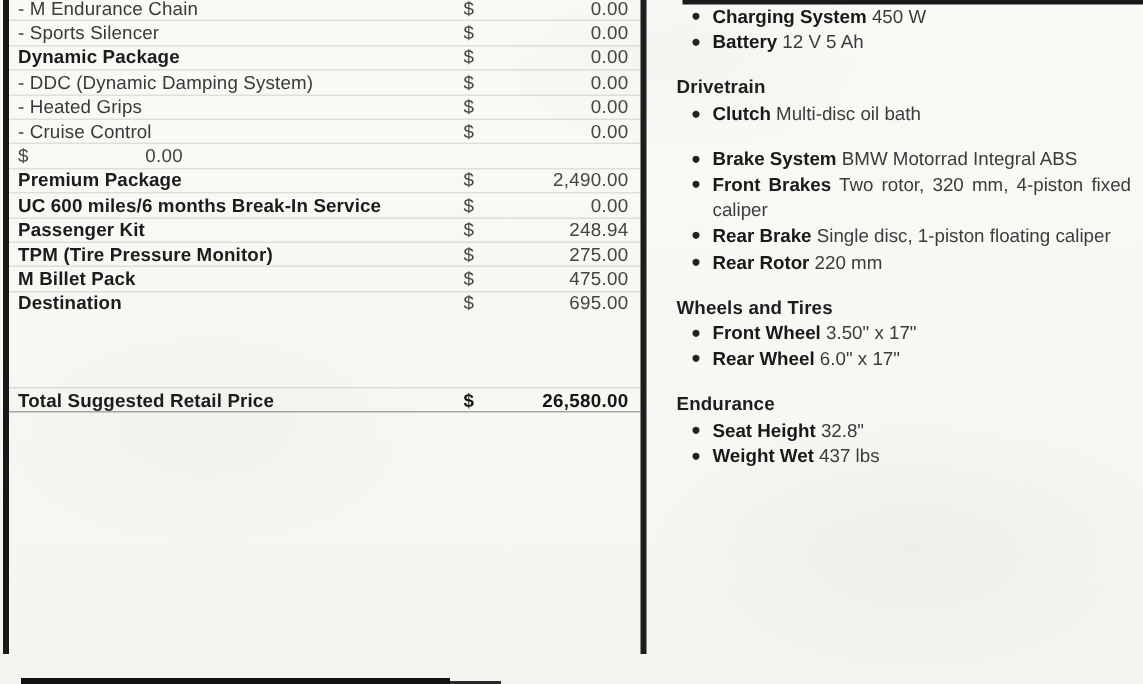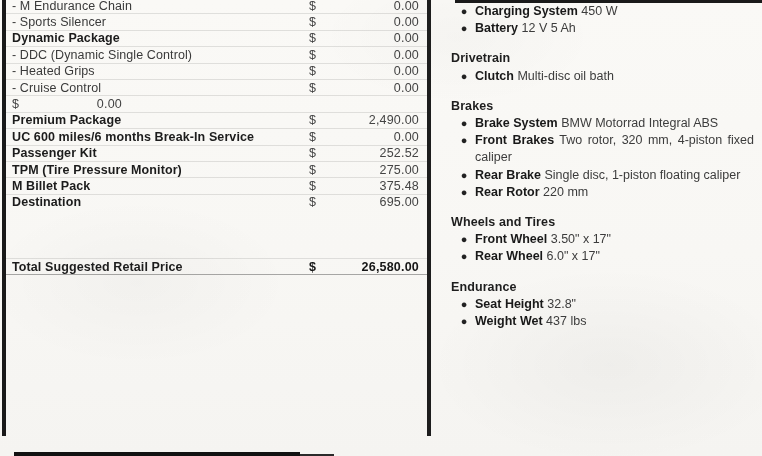--- a/index.html
+++ b/index.html
@@ -75,21 +75,21 @@
     <span class="amt">0.00</span>
   </div>
 
   <div class="row bold">
     <span class="lbl">Dynamic Package</span>
     <span class="cur">$</span>
     <span class="amt">0.00</span>
   </div>
 
   <div class="row">
-    <span class="lbl">- DDC (Dynamic Single Control)</span>
+    <span class="lbl">- DDC (Dynamic Damping System)</span>
     <span class="cur">$</span>
     <span class="amt">0.00</span>
   </div>
 
   <div class="row">
     <span class="lbl">- Heated Grips</span>
     <span class="cur">$</span>
     <span class="amt">0.00</span>
   </div>
 
@@ -112,33 +112,33 @@
 
   <div class="row bold">
     <span class="lbl">UC 600 miles/6 months Break-In Service</span>
     <span class="cur">$</span>
     <span class="amt">0.00</span>
   </div>
 
   <div class="row bold">
     <span class="lbl">Passenger Kit</span>
     <span class="cur">$</span>
-    <span class="amt">252.52</span>
+    <span class="amt">248.94</span>
   </div>
 
   <div class="row bold">
     <span class="lbl">TPM (Tire Pressure Monitor)</span>
     <span class="cur">$</span>
     <span class="amt">275.00</span>
   </div>
 
   <div class="row bold">
     <span class="lbl">M Billet Pack</span>
     <span class="cur">$</span>
-    <span class="amt">375.48</span>
+    <span class="amt">475.00</span>
   </div>
 
   <div class="row bold">
     <span class="lbl">Destination</span>
     <span class="cur">$</span>
     <span class="amt">695.00</span>
   </div>
 
   <div class="row bold total">
     <span class="lbl">Total Suggested Retail Price</span>
@@ -165,21 +165,20 @@
   <div class="section">
     <div class="heading">Drivetrain</div>
 
   <div class="item">
     <span class="bullet">●</span>
     <span class="txt"><b>Clutch</b> <span>Multi-disc oil bath</span></span>
   </div>
 </div>
 
   <div class="section">
-    <div class="heading">Brakes</div>
 
   <div class="item">
     <span class="bullet">●</span>
     <span class="txt"><b>Brake System</b> <span>BMW Motorrad Integral ABS</span></span>
   </div>
 
   <div class="item">
     <span class="bullet">●</span>
     <span class="txt"><b>Front Brakes</b> <span>Two rotor, 320 mm, 4-piston fixed caliper</span></span>
   </div>

